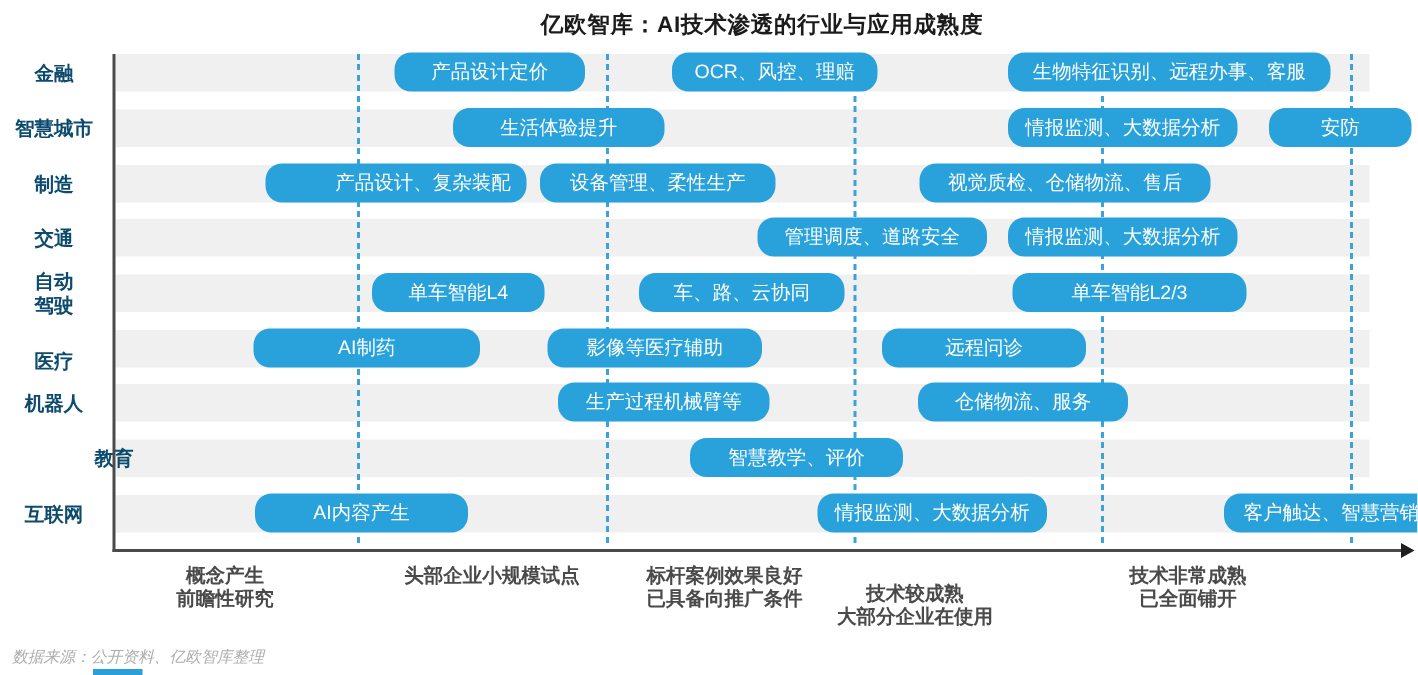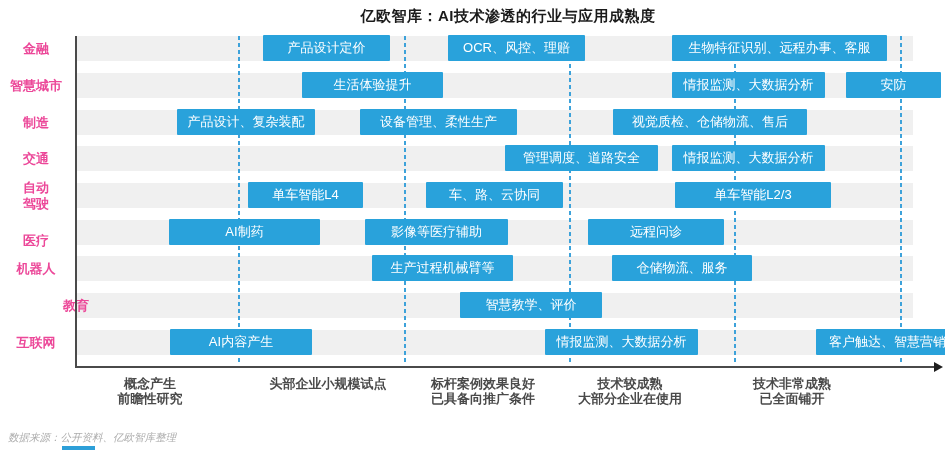--- a/index.html
+++ b/index.html
@@ -2,26 +2,26 @@
 <html><head>
 <meta charset="utf-8">
 <style>
   html,body { margin:0; padding:0; background:#ffffff; }
   .page { position:relative; width:945px; height:450px; background:#ffffff;
           font-family:"Liberation Sans", sans-serif; overflow:hidden; }
   .title { position:absolute; left:75px; top:7px; width:866px; text-align:center;
            font-size:15px; font-weight:bold; color:#1b1b1b; letter-spacing:.5px; }
   .plot { position:absolute; left:0; top:0; width:945px; height:450px; }
   .row-label { position:absolute; left:0; width:72px; text-align:center; font-weight:bold;
-               font-size:13px; color:#ec4899; display:flex; flex-direction:column;
+               font-size:13px; color:#0c4a6e; display:flex; flex-direction:column;
                justify-content:center; line-height:16px; }
   .track { position:absolute; background:#f0f0f0; }
   .bar { position:absolute; background:#29a2db; color:#ffffff; font-size:13px;
          display:flex; align-items:center; justify-content:center; white-space:nowrap;
-         border-radius:1px; overflow:hidden; }
+         border-radius:11px; overflow:hidden; }
   .dash { position:absolute; width:2px;
           background-image:repeating-linear-gradient(to bottom,
             #3da2da 0px, #3da2da 4px, transparent 4px, transparent 7px); }
   .vaxis { position:absolute; width:2px; background:#4a4a4a; }
   .haxis { position:absolute; height:2px; background:#4a4a4a; }
   .arrowhead { position:absolute; width:0; height:0; border-left:9px solid #1f1f1f;
                border-top:5px solid transparent; border-bottom:5px solid transparent; }
   .stage-label { position:absolute; top:376px; height:34px; display:flex; flex-direction:column;
                  justify-content:flex-start; align-items:center; font-size:13px; font-weight:bold;
                  color:#4a4a4a; line-height:15px; white-space:nowrap; }
@@ -60,21 +60,21 @@
       </div>
       <div class="bar" style="left: 302px; top: 72px; width: 141px; height: 26px;">
         <div class="">生活体验提升</div>
       </div>
       <div class="bar" style="left: 672px; top: 72px; width: 153px; height: 26px;">
         <div class="">情报监测、大数据分析</div>
       </div>
       <div class="bar" style="left: 846px; top: 72px; width: 95px; height: 26px;">
         <div class="">安防</div>
       </div>
-      <div class="bar" style="left: 177px; top: 109px; width: 138px; height: 26px;">
+      <div class="bar" style="left: 177px; top: 109px; width: 138px; height: 26px; padding-left: 36px;">
         <div class="">产品设计、复杂装配</div>
       </div>
       <div class="bar" style="left: 360px; top: 109px; width: 157px; height: 26px;">
         <div class="">设备管理、柔性生产</div>
       </div>
       <div class="bar" style="left: 613px; top: 109px; width: 194px; height: 26px;">
         <div class="">视觉质检、仓储物流、售后</div>
       </div>
       <div class="bar" style="left: 505px; top: 145px; width: 153px; height: 26px;">
         <div class="">管理调度、道路安全</div>
@@ -153,21 +153,21 @@
         <div class="">概念产生</div>
         <div class="">前瞻性研究</div>
       </div>
       <div class="stage-label" style="left: 178px; width: 300px;">
         <div class="">头部企业小规模试点</div>
       </div>
       <div class="stage-label" style="left: 333px; width: 300px;">
         <div class="">标杆案例效果良好</div>
         <div class="">已具备向推广条件</div>
       </div>
-      <div class="stage-label" style="left: 480px; width: 300px;">
+      <div class="stage-label" style="left: 460px; width: 300px; margin-top: 12px;">
         <div class="">技术较成熟</div>
         <div class="">大部分企业在使用</div>
       </div>
       <div class="stage-label" style="left: 642px; width: 300px;">
         <div class="">技术非常成熟</div>
         <div class="">已全面铺开</div>
       </div>
     </div>
   <div class="footer">数据来源：公开资料、亿欧智库整理</div>
   <div class="fragment"></div>

